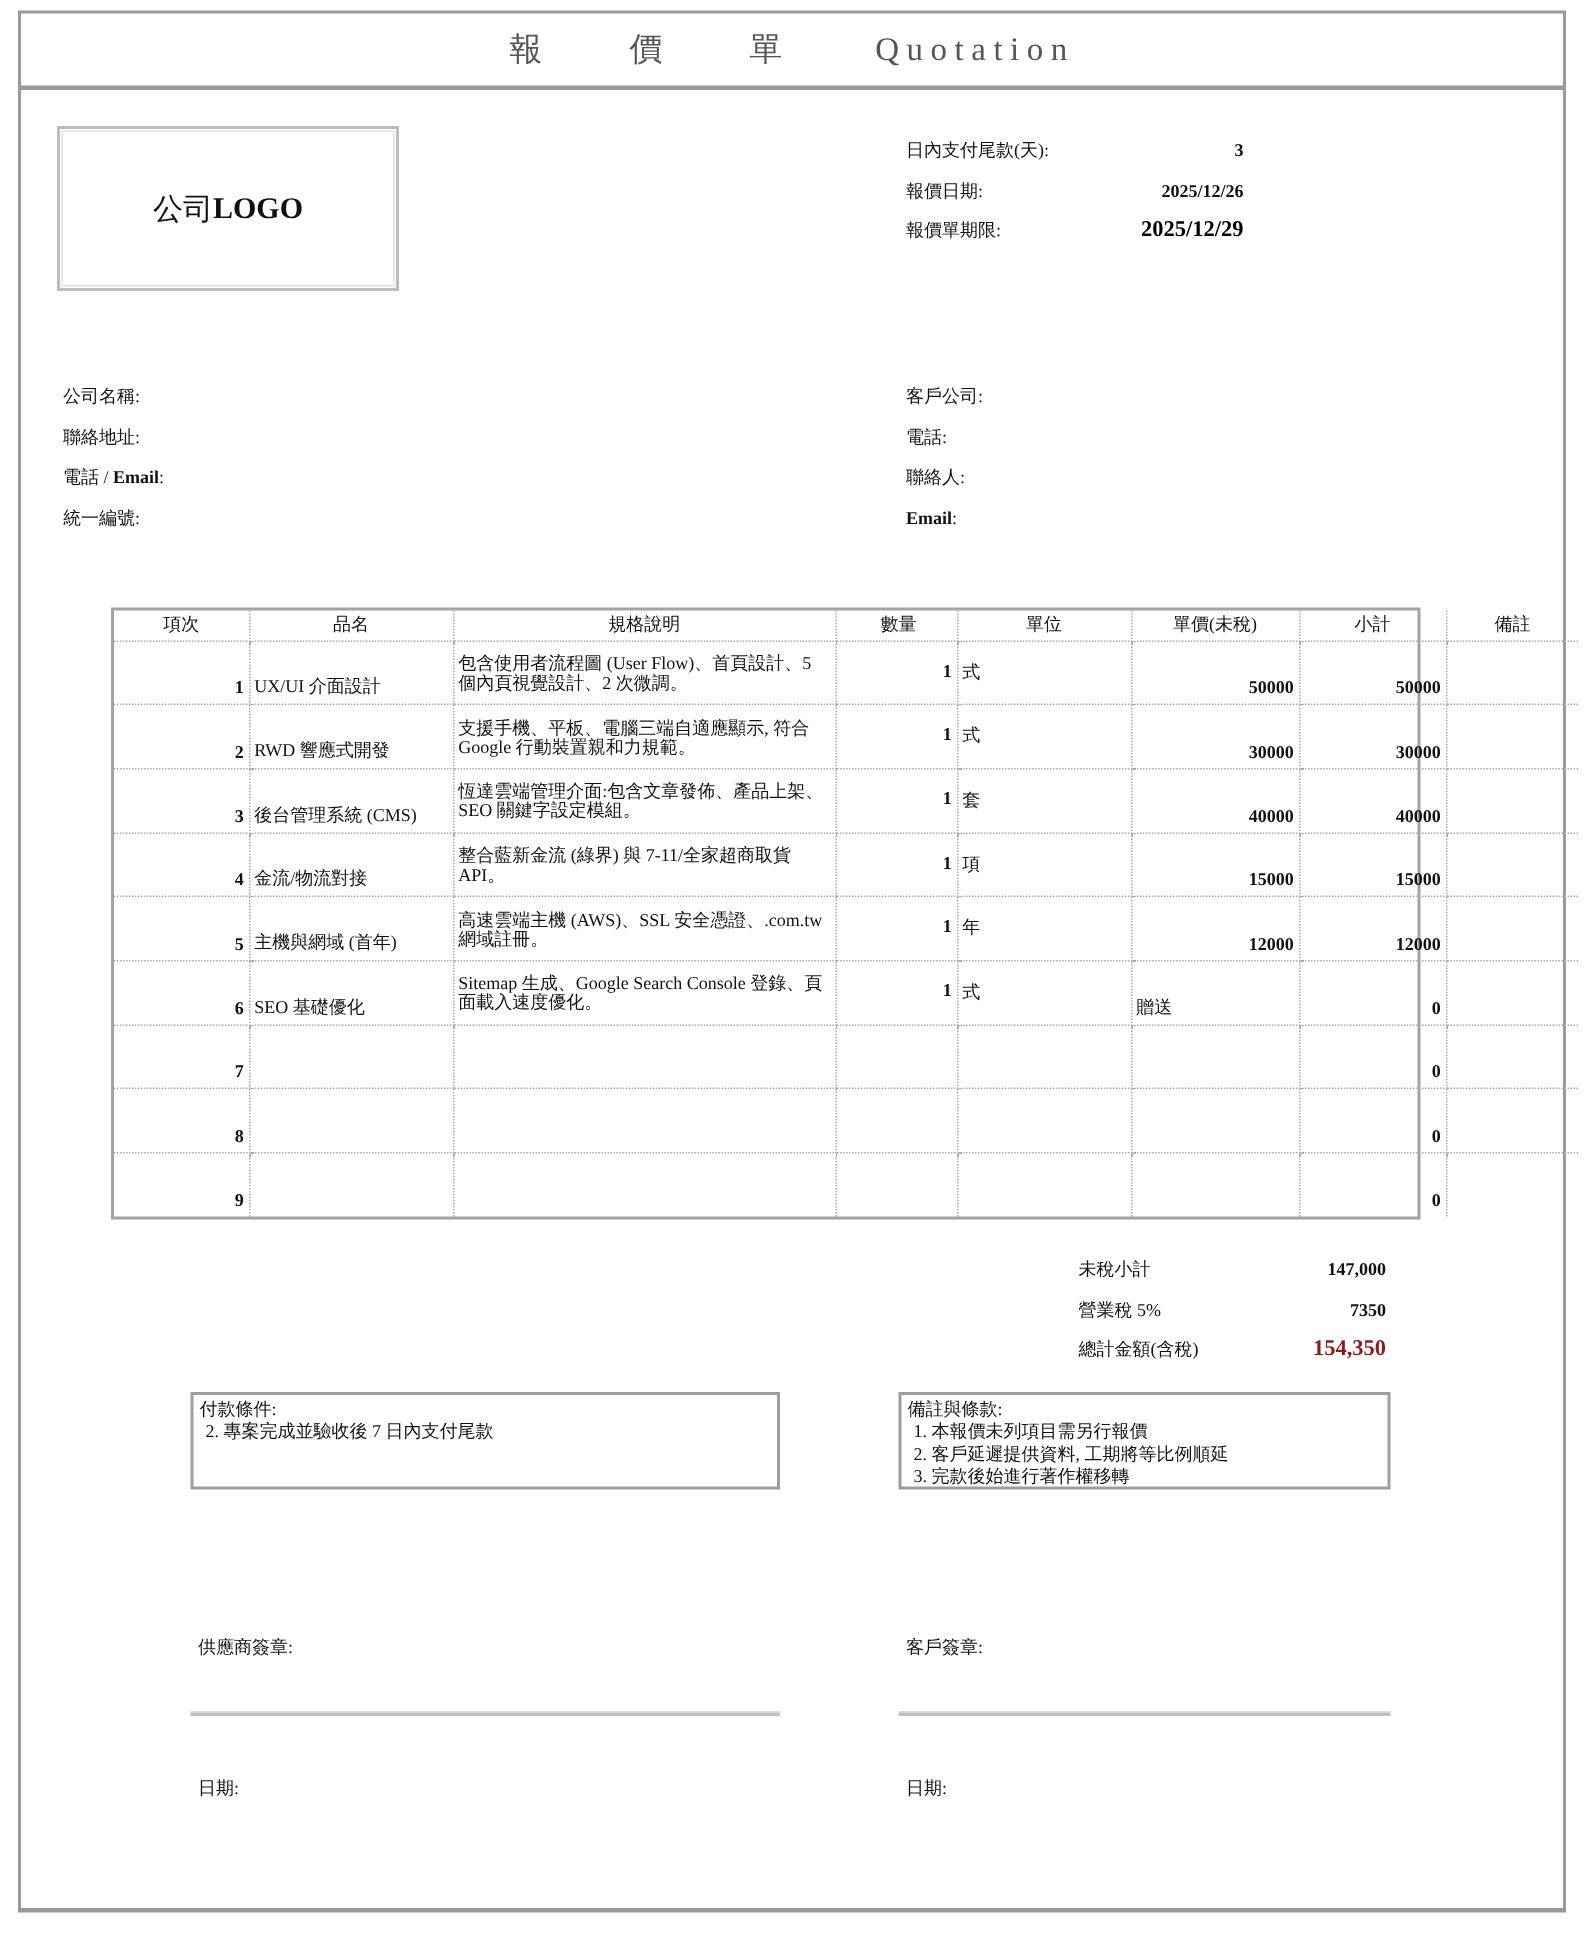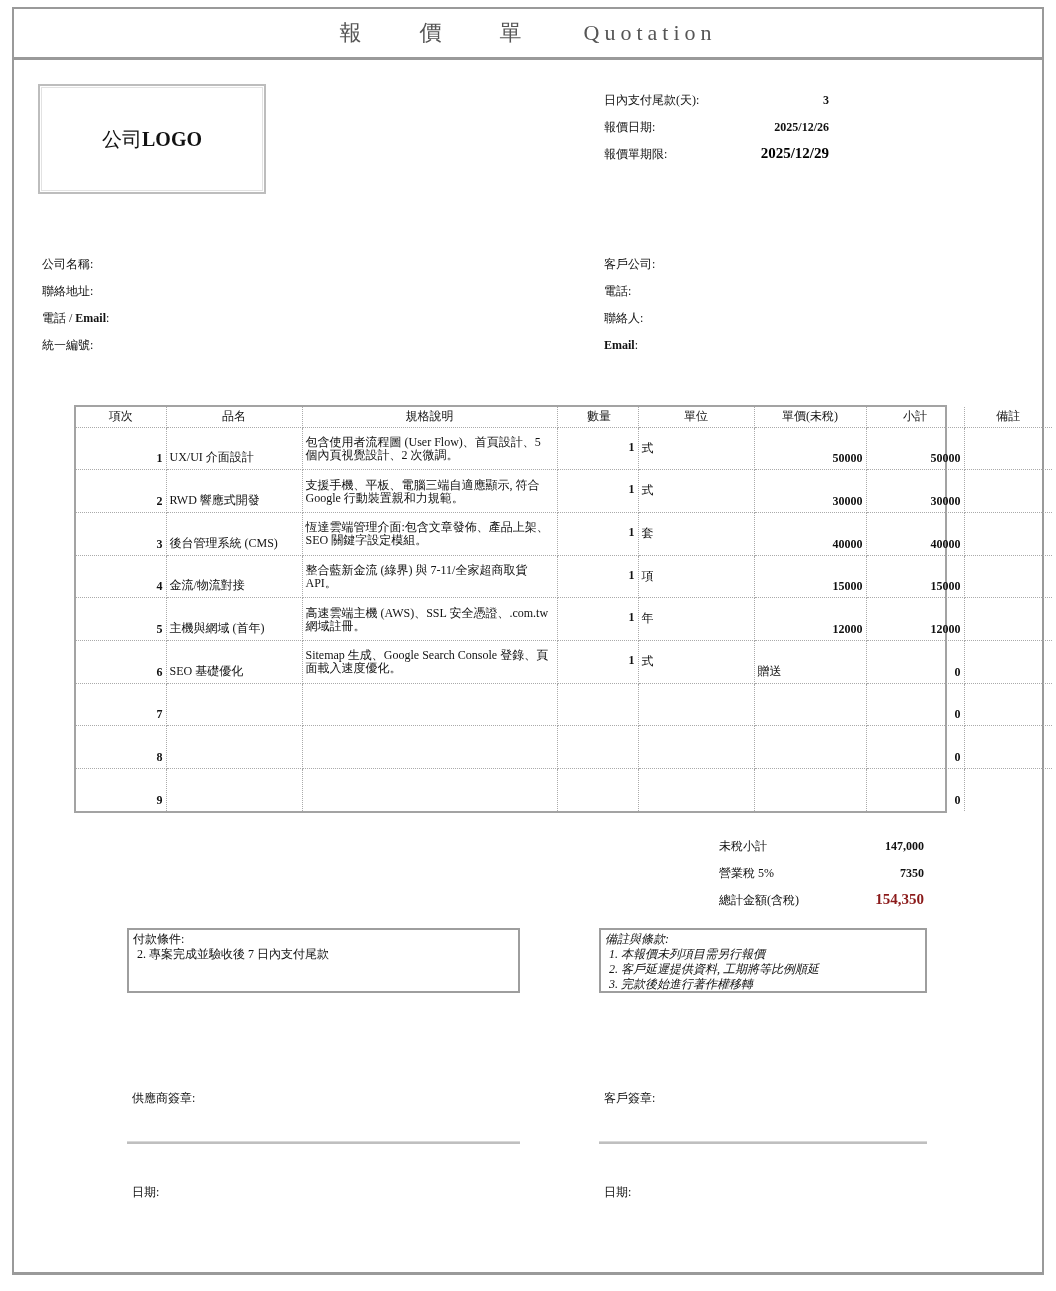--- a/index.html
+++ b/index.html
@@ -40,21 +40,21 @@
   td.spec { vertical-align: middle; line-height: 13px; padding-top: 4px; }
   td.money { text-align: right; font-weight: bold; }
 
   .totals { position: absolute; left: 719px; top: 838px; width: 205px; }
   .total-row { display: flex; justify-content: space-between; align-items: baseline; height: 26.5px; }
   .total-value { font-weight: bold; }
   .total-value.red { color: #8b1a1a; font-size: 15px; }
 
   .terms-box { position: absolute; border: 2px solid #9e9e9e; padding: 2px 4px; font-size: 12px; line-height: 15px; }
   .terms-left { left: 127px; top: 928px; width: 393px; height: 65px; }
-  .terms-right { left: 599px; top: 928px; width: 328px; height: 65px; font-style: italic; }
+  .terms-right { left: 599px; top: 928px; width: 328px; height: 65px; }
   .terms-item { padding-left: 4px; }
 
   .sig-label { position: absolute; font-size: 12px; }
   .sig-line { position: absolute; height: 3px; background: #bfbfbf; border-top: 1px solid #d8d8d8; }
 </style>
 </head>
 <body>
 
 <div class="frame">
   <div class="title-bar">

